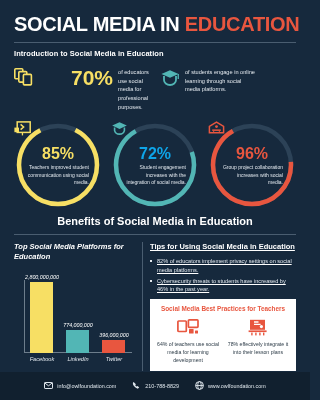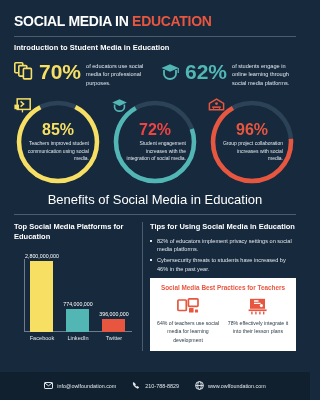--- a/index.html
+++ b/index.html
@@ -18,21 +18,21 @@
   .page {
     width: 310px;
     height: 400px;
     box-sizing: border-box;
     padding: 0 14px;
     position: relative;
   }
 
   
   .title {
-    font-size: 14px;
+    font-size: 20px;
     font-weight: bold;
     letter-spacing: -0.3px;
     padding-top: 14px;
     line-height: 1.05;
     white-space: nowrap;
   }
   .title .accent { color: #e8563f; }
 
   .rule {
     height: 1px;
@@ -62,20 +62,21 @@
   }
   .intro-icon {
     flex: 0 0 auto;
     margin-top: 2px;
   }
   .intro-pct {
     font-size: 21px;
     font-weight: bold;
     line-height: 1;
     margin-top: 1px;
+    margin-left: 32px;
   }
   .intro-pct.yellow { color: #f7df64; }
   .intro-pct.teal { color: #52b6b5; }
   .intro-desc {
     font-size: 5.6px;
     line-height: 1.55;
     color: #e2e8ee;
     padding-top: 2px;
     max-width: 72px;
   }
@@ -111,49 +112,51 @@
     font-weight: bold;
     line-height: 1;
     margin: 2px 0 2px 0;
   }
   .circle-label {
     font-size: 5px;
     line-height: 1.5;
     color: #e2e8ee;
   }
   .c-yellow { color: #f7df64; }
-  .c-teal { color: #ef4444; }
+  .c-teal { color: #0ea5e9; }
   .c-red { color: #e8563f; }
 
   
   .benefits {
     text-align: center;
-    font-size: 13px;
-    font-weight: normal;
+    font-size: 11px;
+    font-weight: bold;
     margin-top: 6px;
   }
 
   
   .lower {
     display: flex;
     margin-top: 7px;
   }
   .col-left {
     width: 128px;
     flex: 0 0 128px;
     padding-right: 8px;
     box-sizing: border-box;
+    font-style: italic;
   }
   .divider-v {
     width: 1px;
     background: #4a5d70;
     margin: 0 7px 0 0;
   }
   .col-right {
     flex: 1;
+    text-decoration: underline;
   }
   .col-head {
     font-size: 7.5px;
     font-weight: bold;
     line-height: 1.35;
   }
 
   
   .chart {
     position: relative;
@@ -305,21 +308,21 @@
 </head>
 <body>
 
 <div class="page">
 
   <div class="title">
     <span>SOCIAL MEDIA IN </span><span class="accent">EDUCATION</span>
   </div>
   <div class="rule"></div>
 
-  <div class="section-head">Introduction to Student Media in Education</div>
+  <div class="section-head">Introduction to Social Media in Education</div>
 
   <div class="intro-row">
 
     <div class="intro-stat">
       <span class="intro-icon">
         <svg width="20" height="18" viewBox="0 0 20 18">
           <rect x="0.8" y="0.8" width="8" height="10" rx="1" fill="none" stroke="#f7df64" stroke-width="1.6"></rect>
           <rect x="4.8" y="3.6" width="8" height="10.5" rx="1" fill="#16293d" stroke="#f7df64" stroke-width="1.6"></rect>
           <rect x="9.4" y="6.4" width="8" height="10.5" rx="1" fill="#16293d" stroke="#f7df64" stroke-width="1.6"></rect>
         </svg>
@@ -329,21 +332,20 @@
     </div>
 
     <div class="intro-stat">
       <span class="intro-icon">
         <svg width="20" height="18" viewBox="0 0 20 18">
           <path d="M10 2.2 L18.6 6.0 L10 9.8 L1.4 6.0 Z" fill="#52b6b5"></path>
           <path d="M4 8.0 L4 12.0 A6 5 0 0 0 16 12.0 L16 8.0" fill="none" stroke="#52b6b5" stroke-width="1.8"></path>
           <rect x="17.6" y="6.0" width="1.3" height="5" fill="#52b6b5"></rect>
         </svg>
       </span>
-      <span class="intro-pct teal">62%</span>
       <span class="intro-desc">of students engage in online learning through social media platforms.</span>
     </div>
 
   </div>
 
   <div class="circles">
 
     <div class="circle-wrap">
       <svg viewBox="0 0 88 88">
         <circle cx="44" cy="44" r="39" fill="none" stroke="#2c4257" stroke-width="4.5"></circle>

